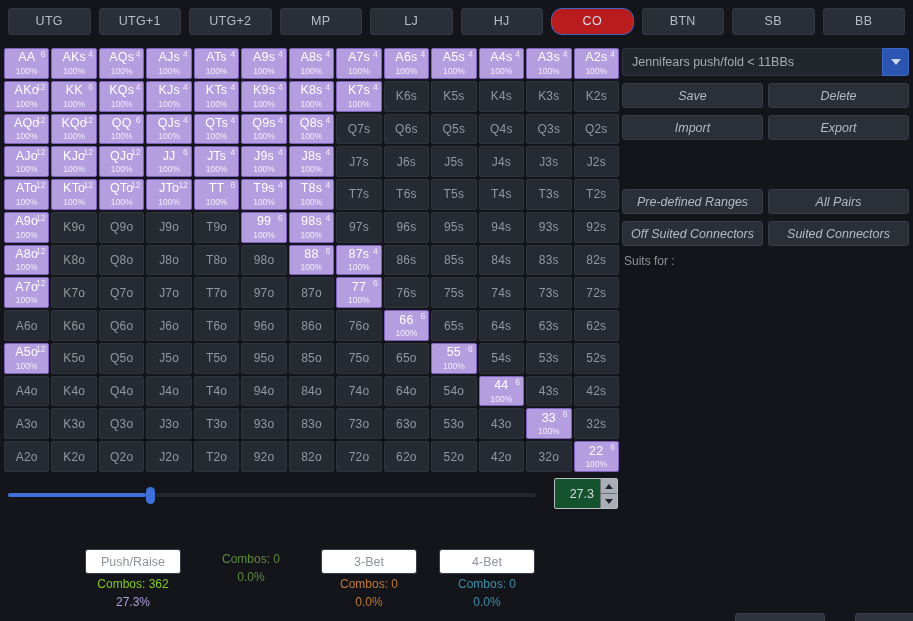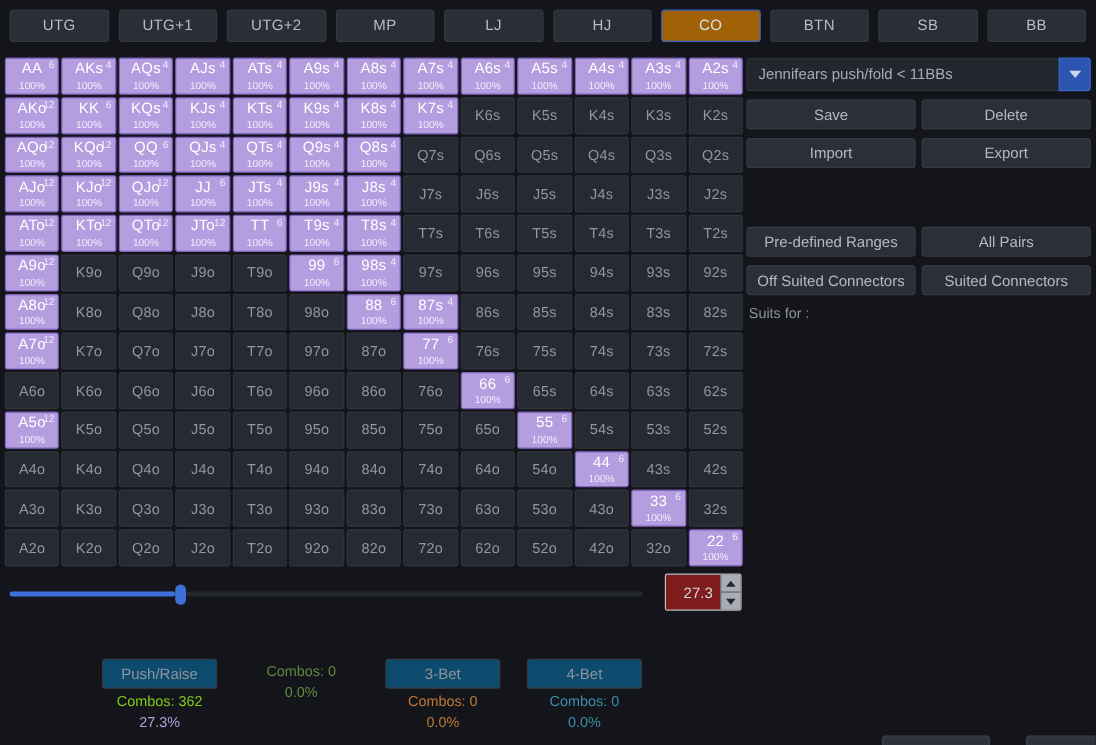--- a/index.html
+++ b/index.html
@@ -16,21 +16,21 @@
     position: absolute; left: 0; top: 0; width: 913px; height: 42px;
     display: flex; align-items: center; padding: 0 8px; gap: 8px;
   }
   .pos-tab {
     flex: 1 1 0; height: 27px; border-radius: 3px;
     background: #2a2e36; border: 1px solid #343941;
     color: #b8bcc6; font-size: 12.5px;
     display: flex; align-items: center; justify-content: center;
     cursor: pointer; letter-spacing: .3px;
   }
-  .pos-tab.active { background: #a16207; border-color: #3a66c4; color: #d7def0; }
+  .pos-tab.active { background: #b91c1c; border-color: #3a66c4; color: #d7def0; border-radius: 11px; }
 
   
   .grid-wrap {
     position: absolute; left: 4px; top: 48px;
     width: 615px; height: 424px;
   }
   .grid {
     display: grid;
     grid-template-columns: repeat(13, 1fr);
     grid-template-rows: repeat(13, 1fr);
@@ -71,21 +71,21 @@
   .combo-arrow {
     width: 27px; background: #2b55b0; border: 1px solid #3a66c4;
     border-radius: 0 3px 3px 0;
     display: flex; align-items: center; justify-content: center;
     cursor: pointer;
   }
   .combo-arrow .caret {
     width: 0; height: 0; border-left: 5px solid transparent;
     border-right: 5px solid transparent; border-top: 6px solid #cdd6ea;
   }
-  .btn2 { display: flex; gap: 5px; margin-bottom: 7px; }
+  .btn2 { display: flex; gap: 5px; margin-bottom: 7px; font-style: italic; }
   .pbtn {
     flex: 1; height: 25px; border-radius: 3px;
     background: #2b2f37; border: 1px solid #373c45;
     color: #b5b9c2; font-size: 12.5px;
     display: flex; align-items: center; justify-content: center;
     cursor: pointer;
   }
   .spacer-lg { height: 42px; }
   .suits-label { color: #8d919a; font-size: 12px; margin: 8px 0 0 2px; }
   .unselect-hint {
@@ -104,21 +104,21 @@
     position: absolute; left: 0; top: 0; height: 4px;
     width: 138px; background: #3f6fd8; border-radius: 2px;
   }
   .slider-thumb {
     position: absolute; left: 138px; top: -6px;
     width: 9px; height: 17px; background: #3f6fd8; border-radius: 5px;
   }
   .spin {
     position: absolute; left: 554px; top: 478px;
     width: 64px; height: 31px; display: flex;
-    background: #7f1d1d; border: 1px solid #b9bdc4; border-radius: 2px;
+    background: #14532d; border: 1px solid #b9bdc4; border-radius: 2px;
   }
   .spin-val {
     flex: 1; display: flex; align-items: center; justify-content: flex-end;
     padding-right: 6px; color: #d5d8de; font-size: 12.5px;
   }
   .spin-btns {
     width: 17px; display: flex; flex-direction: column;
     border-left: 1px solid #6e727a;
   }
   .spin-up, .spin-dn {
@@ -130,21 +130,21 @@
   .spin-dn i { width:0;height:0;border-left:4px solid transparent;border-right:4px solid transparent;border-top:5px solid #22252a; display:block;}
 
   
   .actions {
     position: absolute; left: 85px; top: 549px; width: 450px;
     display: flex; gap: 22px;
   }
   .act { width: 120px; }
   .act-btn {
     height: 25px; border-radius: 3px;
-    background: #0c4a6e; border: 1px solid #373c45;
+    background: #ffffff; border: 1px solid #373c45;
     color: #8f939c; font-size: 12.5px;
     display: flex; align-items: center; justify-content: center;
     cursor: pointer;
   }
   .act-stat { text-align: center; font-size: 12px; line-height: 15px; margin-top: 3px; }
 
   
   .bottom-clip { position: absolute; left: 735px; top: 613px; display: flex; gap: 30px; }
   .clip-btn {
     width: 90px; height: 20px; background: #2e333c;

